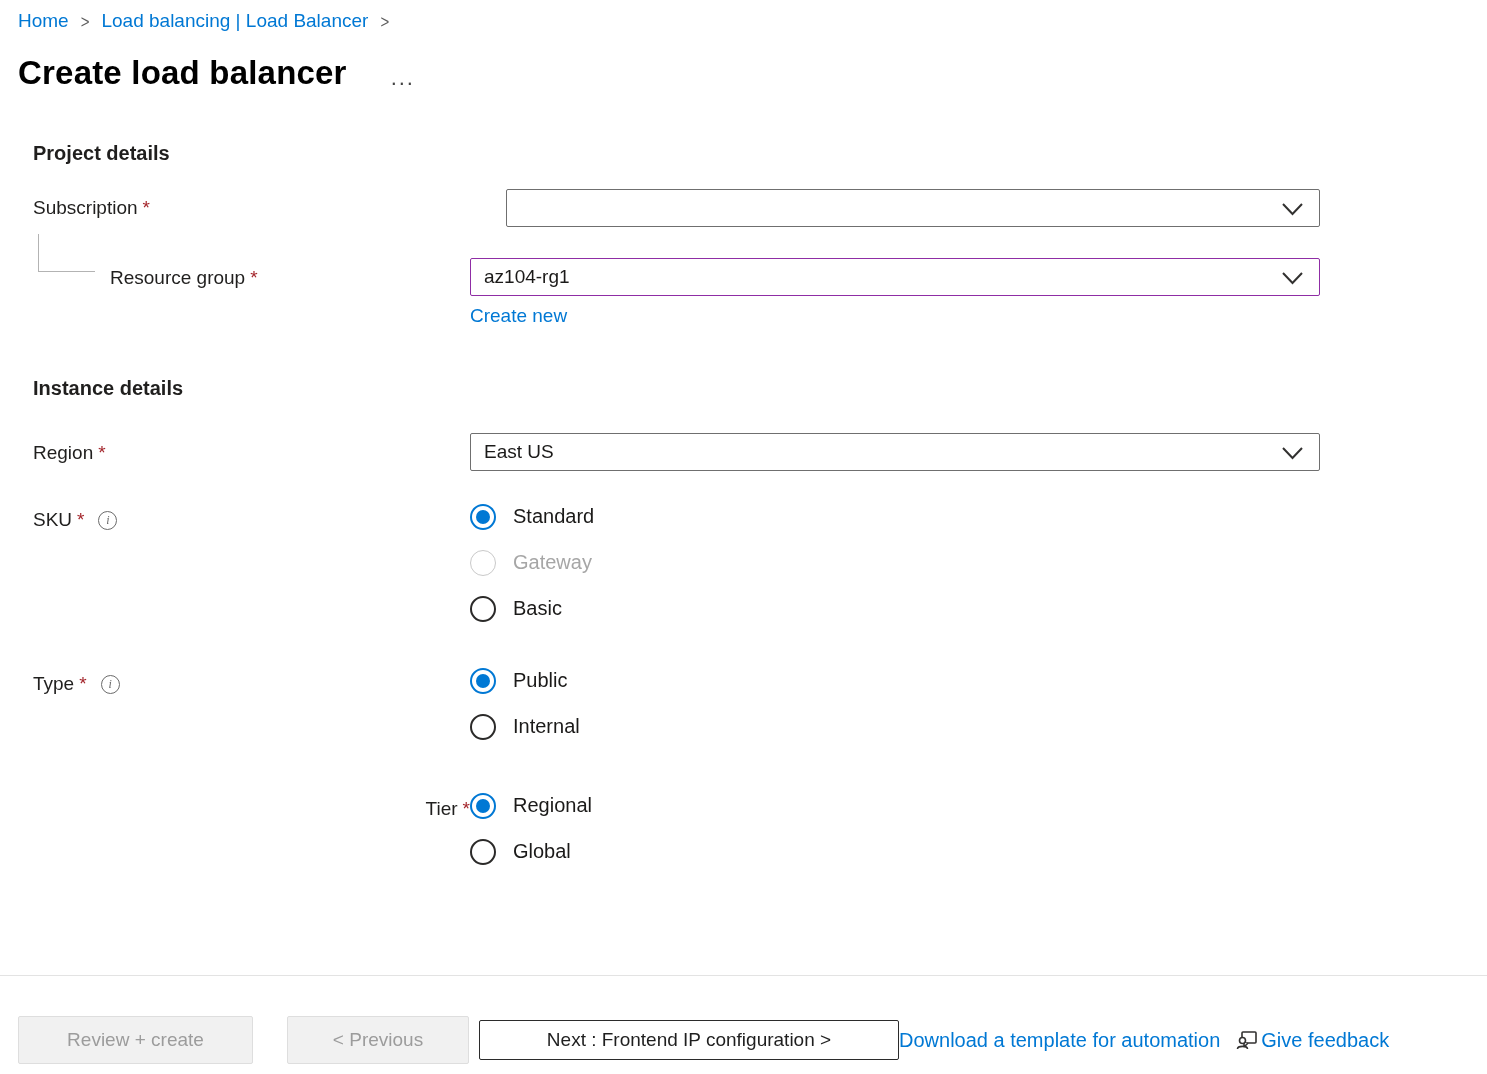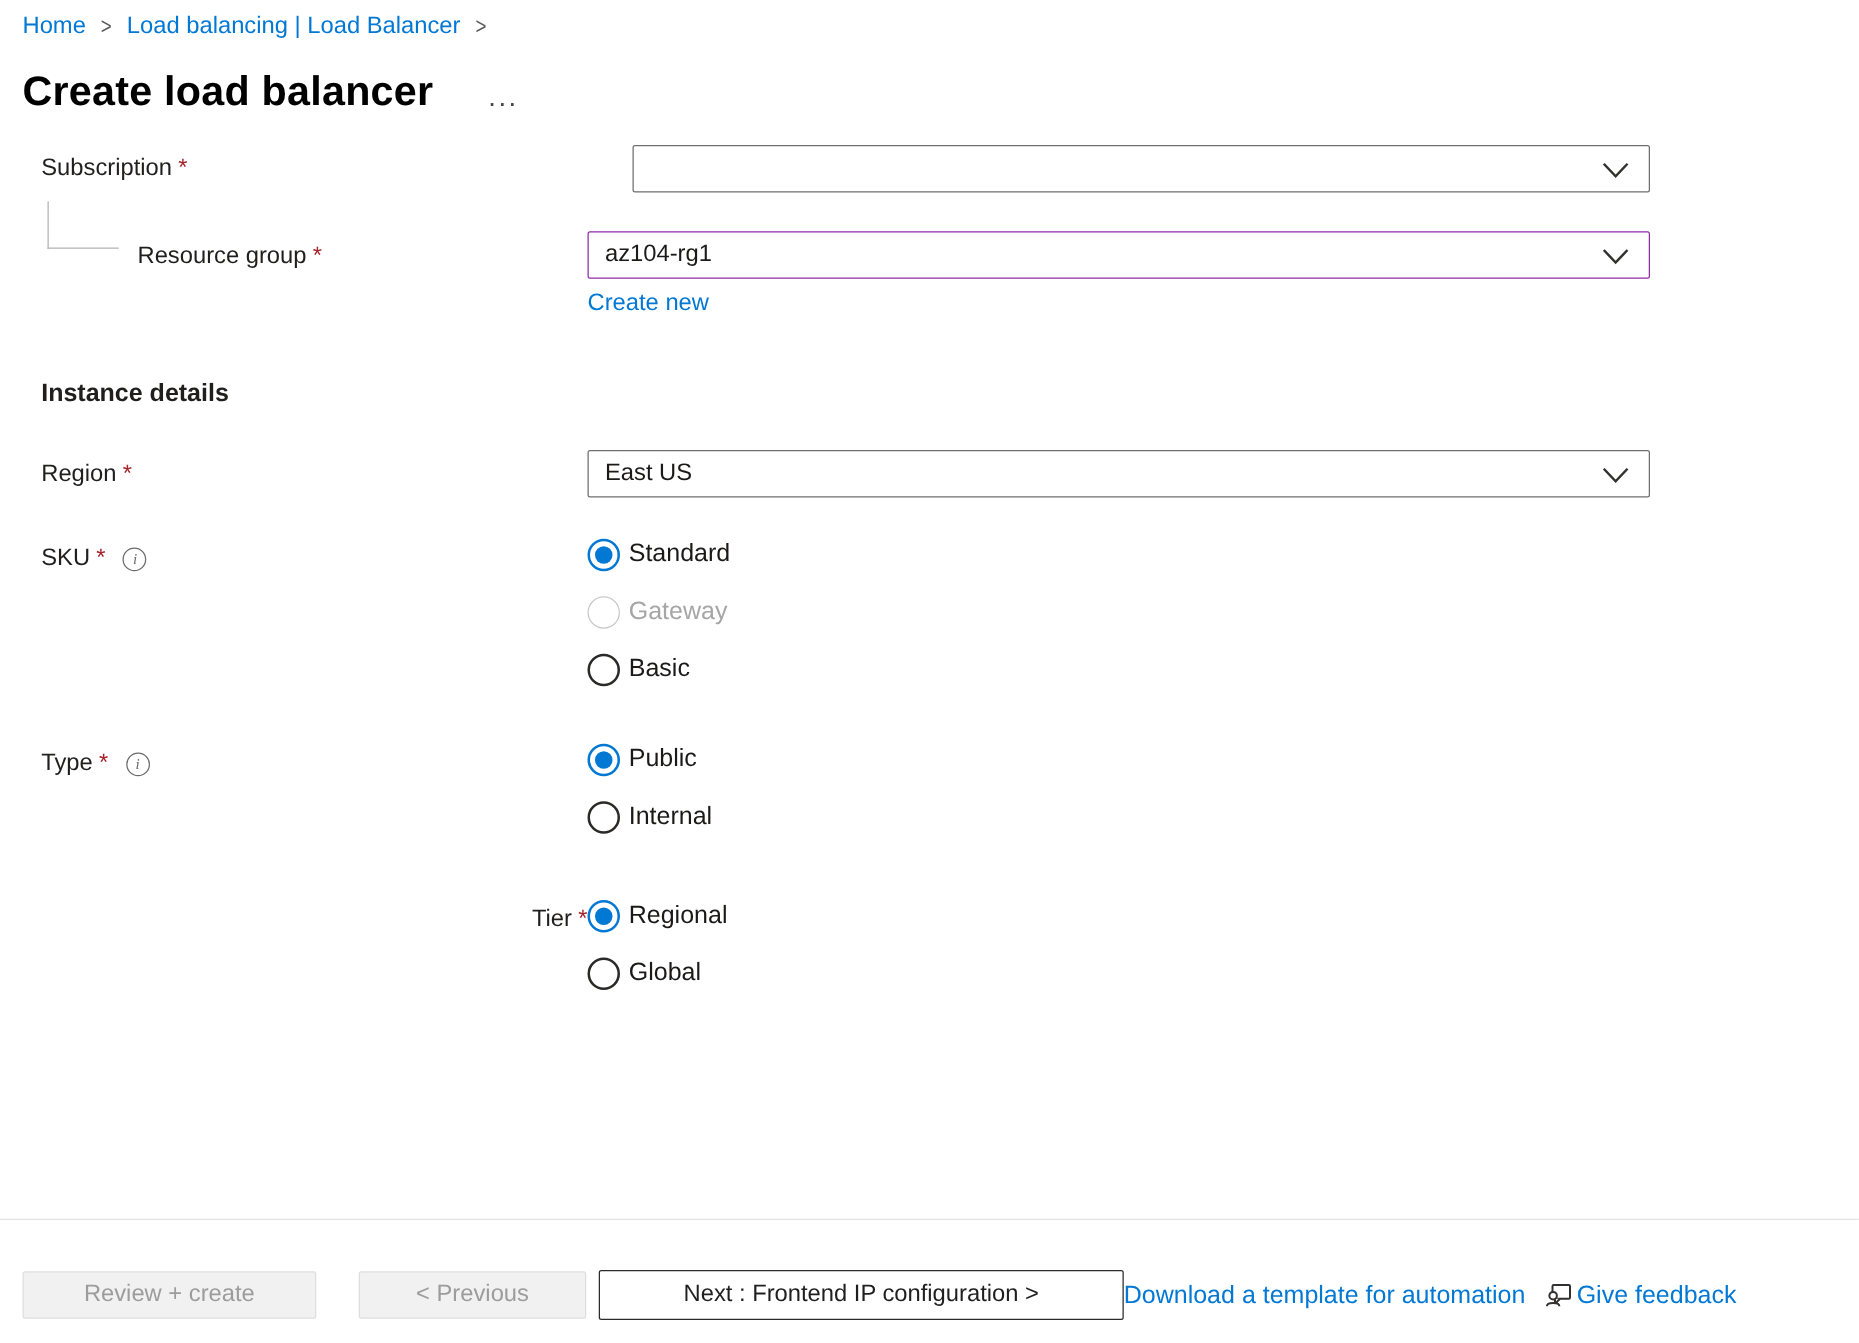--- a/index.html
+++ b/index.html
@@ -55,37 +55,37 @@
   .create-new { display:inline-block; margin-top:9px; font-size:19px; color:#0078d4;
     text-decoration:none; cursor:pointer; }
 
   
   .connector { position:absolute; left:5px; top:-24px; width:57px; height:38px;
     border-left:1.5px solid #b3b3b3; border-bottom:1.5px solid #b3b3b3; }
   .rg-label { margin-left:77px; }
 
   
   .radio-group { display:flex; flex-direction:column; }
-  .radio-option { display:flex; align-items:center; gap:7px; cursor:pointer;
+  .radio-option { display:flex; align-items:center; gap:17px; cursor:pointer;
     margin-bottom:19px; height:27px; }
   .radio-option:last-child { margin-bottom:0; }
   .radio { width:26px; height:26px; border-radius:50%; background:#fff;
     border:2px solid #2b2a29; flex:0 0 auto; position:relative; }
   .radio.selected { border-color:#0078d4; }
   .radio.selected::after { content:""; position:absolute; left:4px; top:4px;
     width:14px; height:14px; border-radius:50%; background:#0078d4; }
   .radio.disabled { border-color:#c9c9c9; border-width:1.5px; }
   .radio-label { font-size:20px; color:#1b1a19; }
   .radio-label.disabled { color:#a6a6a6; }
 
   
   .footer { position:absolute; left:0; right:0; top:975px; bottom:0;
     border-top:1px solid #e3e3e3; background:#fff; }
   .footer-inner { display:flex; align-items:center; padding:40px 0 0 18px; }
-  .btn { height:38px; font-size:19px; display:inline-flex; align-items:center;
+  .btn { height:48px; font-size:19px; display:inline-flex; align-items:center;
     justify-content:center; border-radius:2px; cursor:pointer; white-space:nowrap; }
   .btn-disabled { background:#f1f1f1; color:#9c9c9c; border:1px solid #dedede; }
   .btn-review { width:235px; margin-right:34px; }
   .btn-previous { width:182px; margin-right:10px; }
   .btn-next { min-width:420px; background:#fff; border:1.6px solid #2b2b2b;
     color:#1f1f1f; font-weight:400; height:40px; padding:0 22px; }
   .footer-link { font-size:20px; color:#0078d4; text-decoration:none; cursor:pointer; }
   .feedback-wrap { display:inline-flex; align-items:flex-end; margin-left:15px; }
   .feedback-icon { margin-right:2px; display:inline-flex; }
 </style>
@@ -99,20 +99,21 @@
   <span class="crumb-sep">&gt;</span>
 </nav>
 
 <div class="title-row">
   <h1 class="page-title">Create load balancer</h1>
   <span class="more-dots">...</span>
 </div>
 
 <div class="form-area">
 
+  <div class="section-heading heading-project">Project details</div>
 
   <div class="form-row row-subscription">
     <div class="field-label pt8">
       <span>Subscription</span><span class="req">*</span>
     </div>
     <div class="input-box">
       <span></span>
       <svg class="chev" width="23" height="16" viewBox="0 0 23 16">
         <polyline points="2,3 11.5,13 21,3" fill="none" stroke="#323130" stroke-width="2"></polyline>
       </svg>

